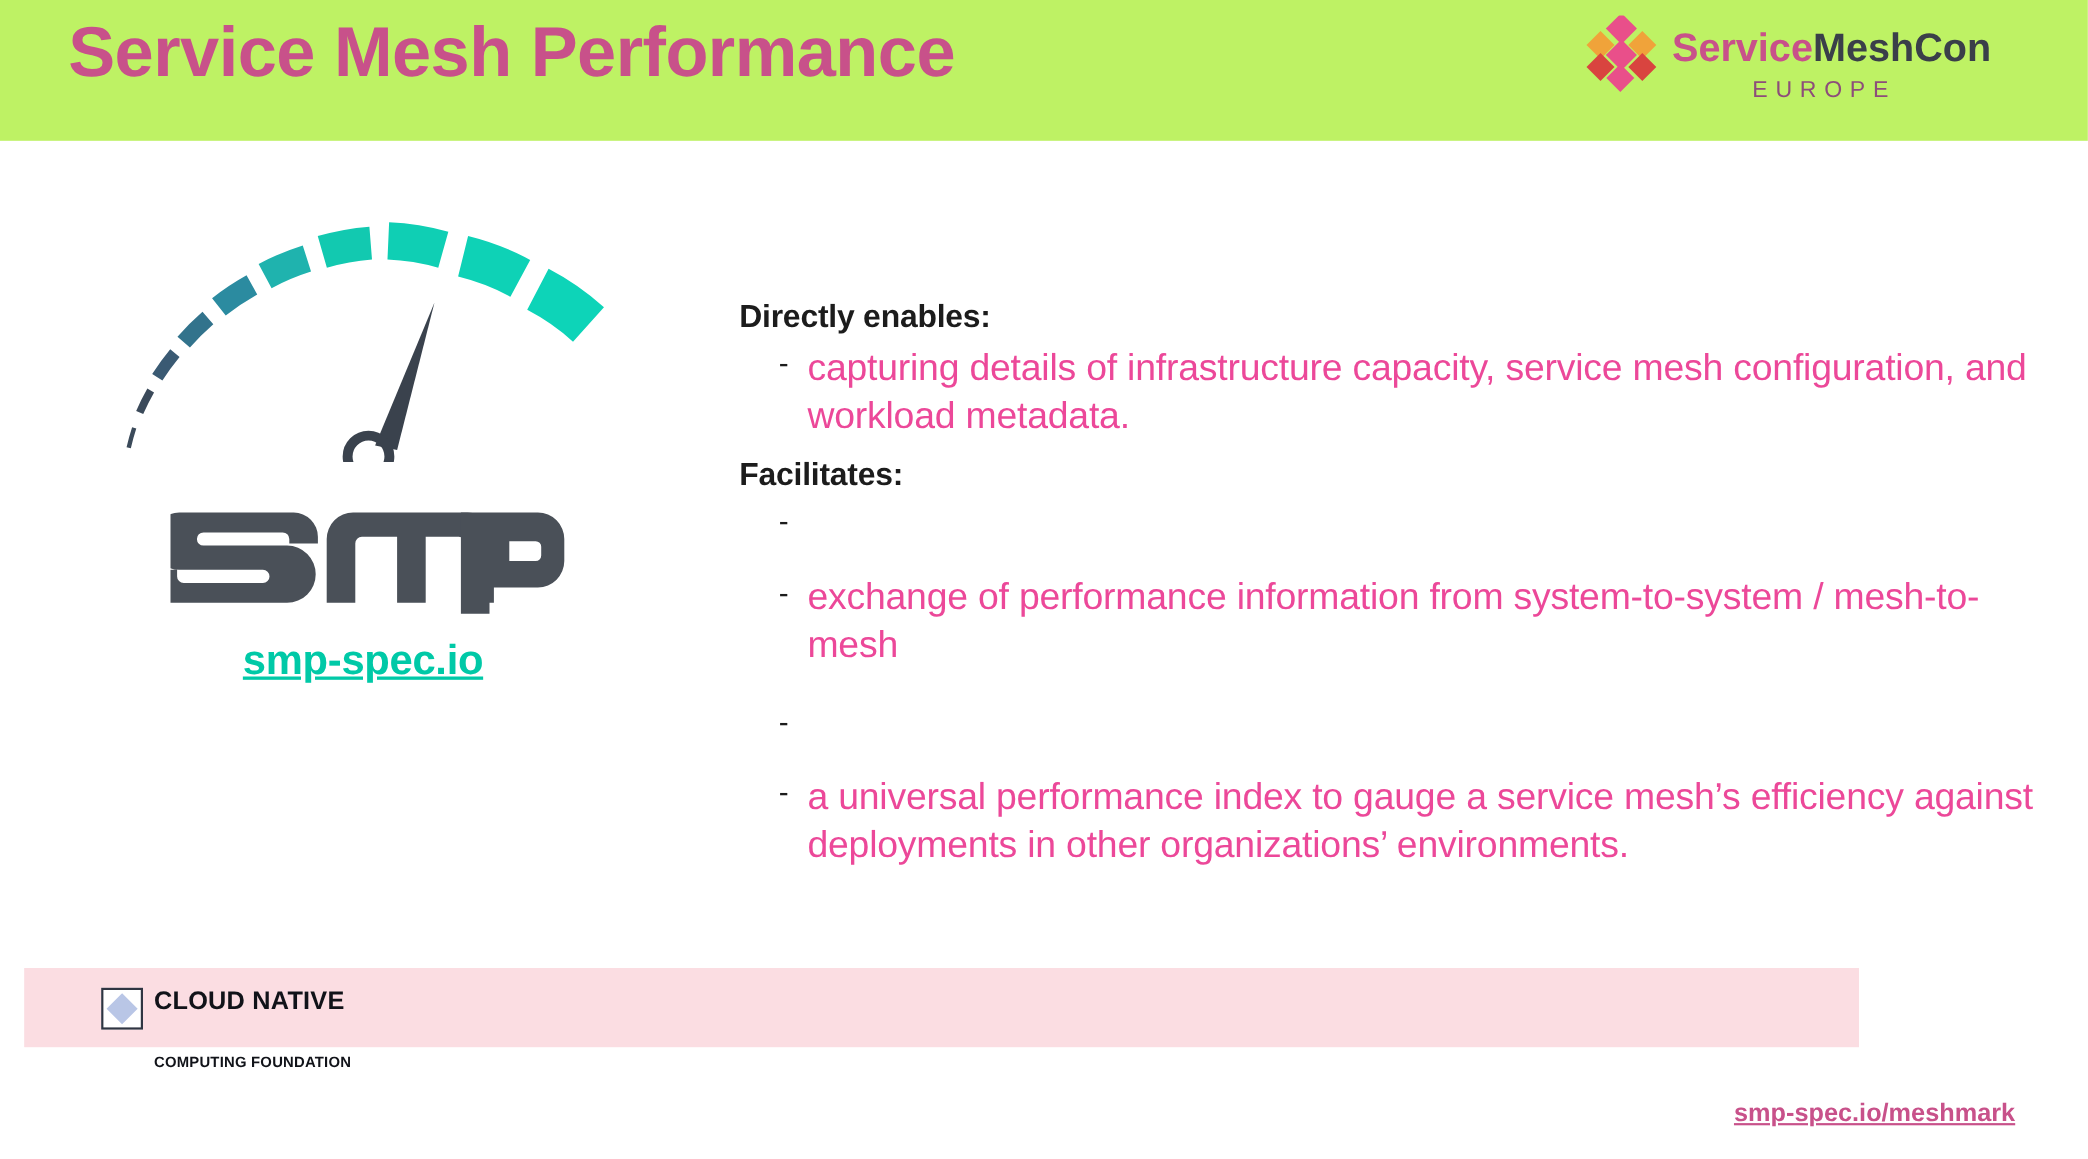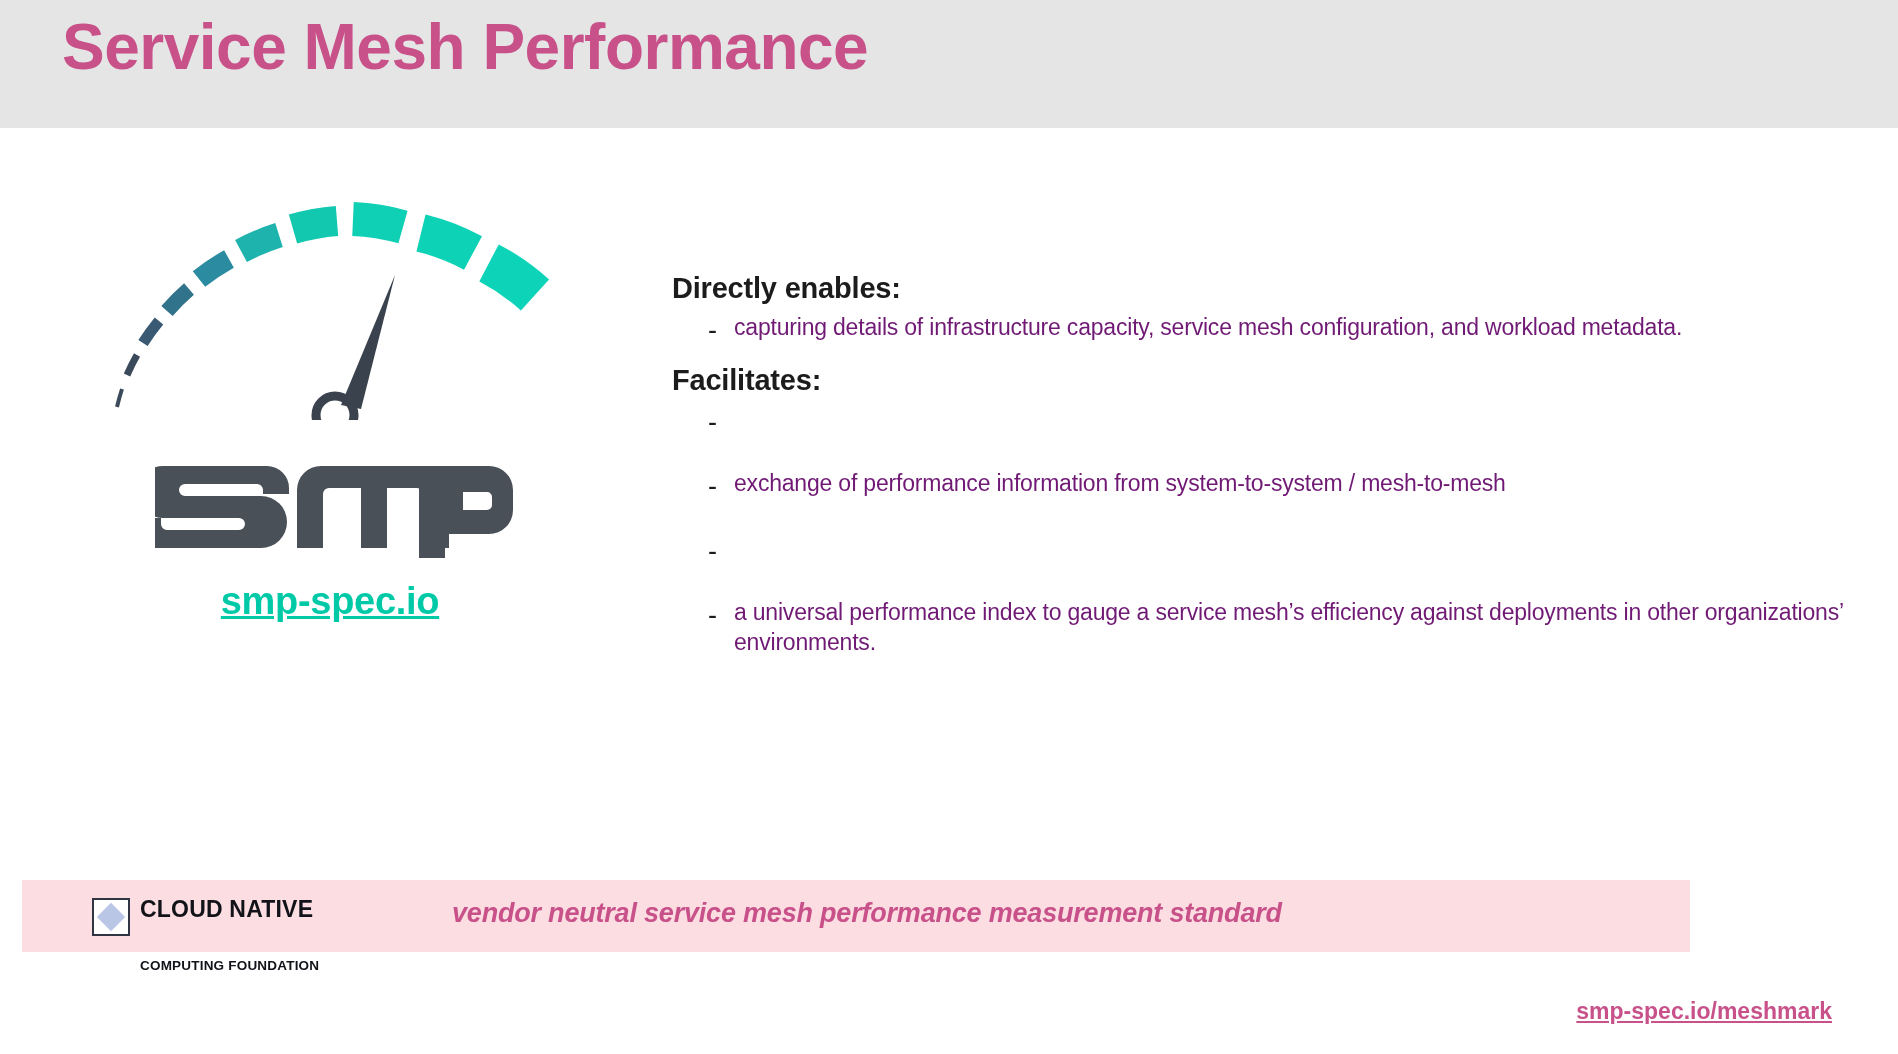--- a/index.html
+++ b/index.html
@@ -14,21 +14,21 @@
     overflow: hidden;
     position: relative;
   }
 
   
   .header {
     position: absolute;
     left: 0; top: 0;
     width: 1898px;
     height: 128px;
-    background: #e5e5e5;
+    background: #bef264;
     box-sizing: border-box;
   }
   .header-title {
     position: absolute;
     left: 62px;
     top: 10px;
     font-size: 64px;
     font-weight: bold;
     color: #c8518a;
     letter-spacing: -0.5px;
@@ -133,22 +133,22 @@
     width: 62px;
     flex: 0 0 62px;
     font-size: 27px;
     color: #1c1c1c;
     text-align: left;
     padding-left: 36px;
     box-sizing: border-box;
     line-height: 1.28;
   }
   .bullet-text {
-    font-size: 23px;
-    color: #701a75;
+    font-size: 34px;
+    color: #ec4899;
     line-height: 1.28;
     letter-spacing: -0.2px;
   }
 
   
   .footer-band {
     position: absolute;
     left: 22px;
     top: 880px;
     width: 1668px;
@@ -223,20 +223,35 @@
     text-decoration: underline;
     white-space: nowrap;
   }
 </style>
 </head>
 <body>
 
 <div class="header">
   <div class="header-title">Service Mesh Performance</div>
 
+  <div class="brand">
+    <svg class="brand-logo" viewBox="0 0 72 72">
+      <rect x="26" y="2" width="20" height="20" transform="rotate(45 36 12)" fill="#e94f8a"></rect>
+      <rect x="26" y="26" width="20" height="20" transform="rotate(45 36 36)" fill="#e94f8a"></rect>
+      <rect x="8" y="18" width="18" height="18" transform="rotate(45 17 27)" fill="#f0a33a"></rect>
+      <rect x="46" y="18" width="18" height="18" transform="rotate(45 55 27)" fill="#f0a33a"></rect>
+      <rect x="8" y="38" width="18" height="18" transform="rotate(45 17 47)" fill="#d9443f"></rect>
+      <rect x="46" y="38" width="18" height="18" transform="rotate(45 55 47)" fill="#d9443f"></rect>
+      <rect x="26" y="48" width="18" height="18" transform="rotate(45 35 57)" fill="#e94f8a"></rect>
+    </svg>
+    <div class="brand-name">
+      <span class="part-a">Service</span><span class="part-b">MeshCon</span>
+    </div>
+    <div class="brand-sub">EUROPE</div>
+  </div>
 </div>
 
 <div class="left-panel">
 
   <svg class="gauge" viewBox="0 0 470 220">
 
     <g transform="translate(235,215)">
 
       <g fill="none" stroke-linecap="butt">
         <path d="M -218 -8 A 222 222 0 0 1 -213 -26" stroke="#3b4a5a" stroke-width="4"></path>
@@ -300,16 +315,15 @@
 </div>
 
 <div class="footer-band">
   <div class="cncf">
     <div class="cncf-mark">
       <div class="cncf-mark-inner"></div>
     </div>
     <div class="cncf-line1">CLOUD NATIVE</div>
     <div class="cncf-line2">COMPUTING FOUNDATION</div>
   </div>
-  <div class="tagline">vendor neutral service mesh performance measurement standard</div>
 </div>
 
 <a class="bottom-link" href="#">smp-spec.io/meshmark</a>
 
 </body></html>

